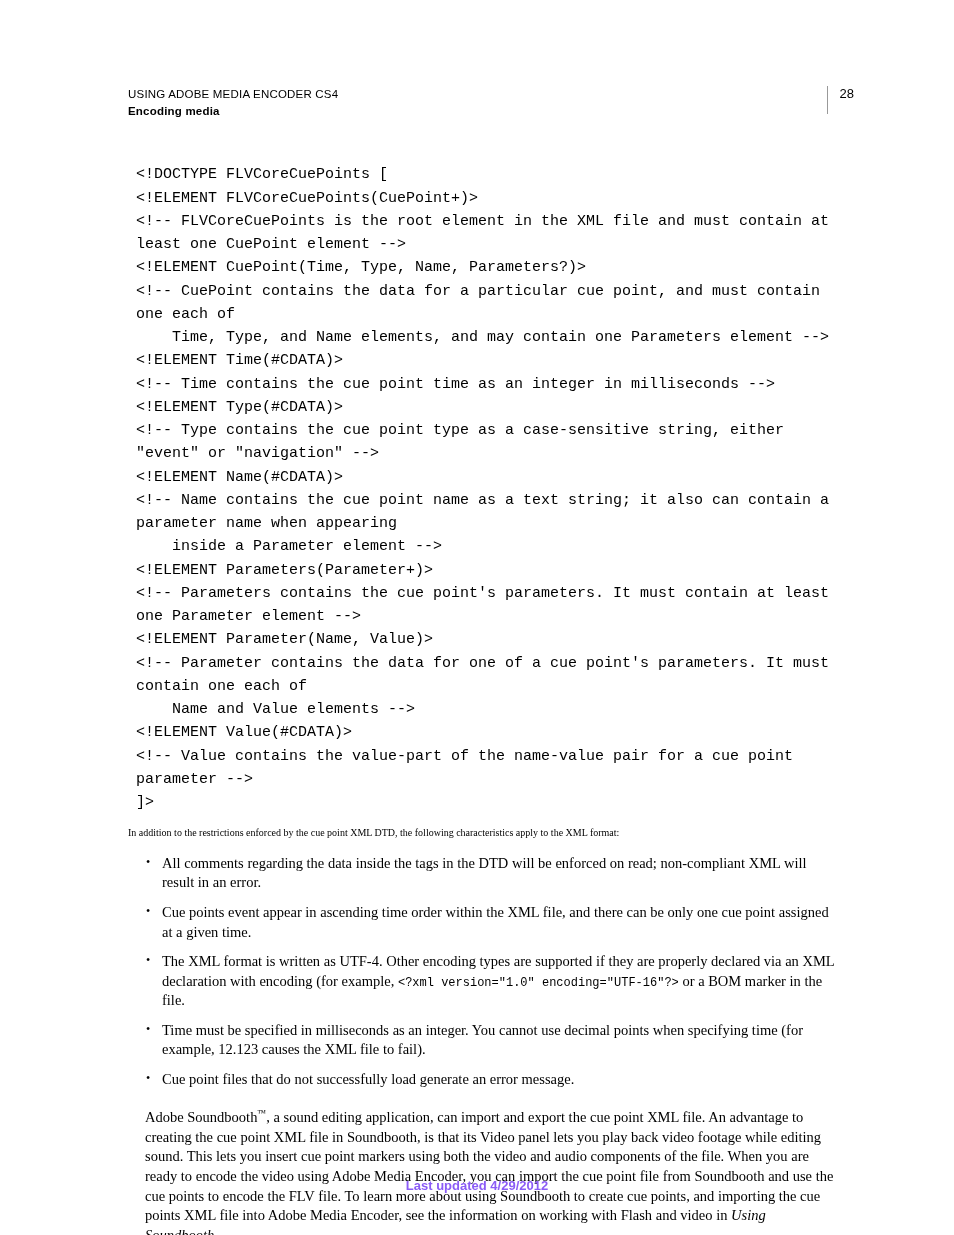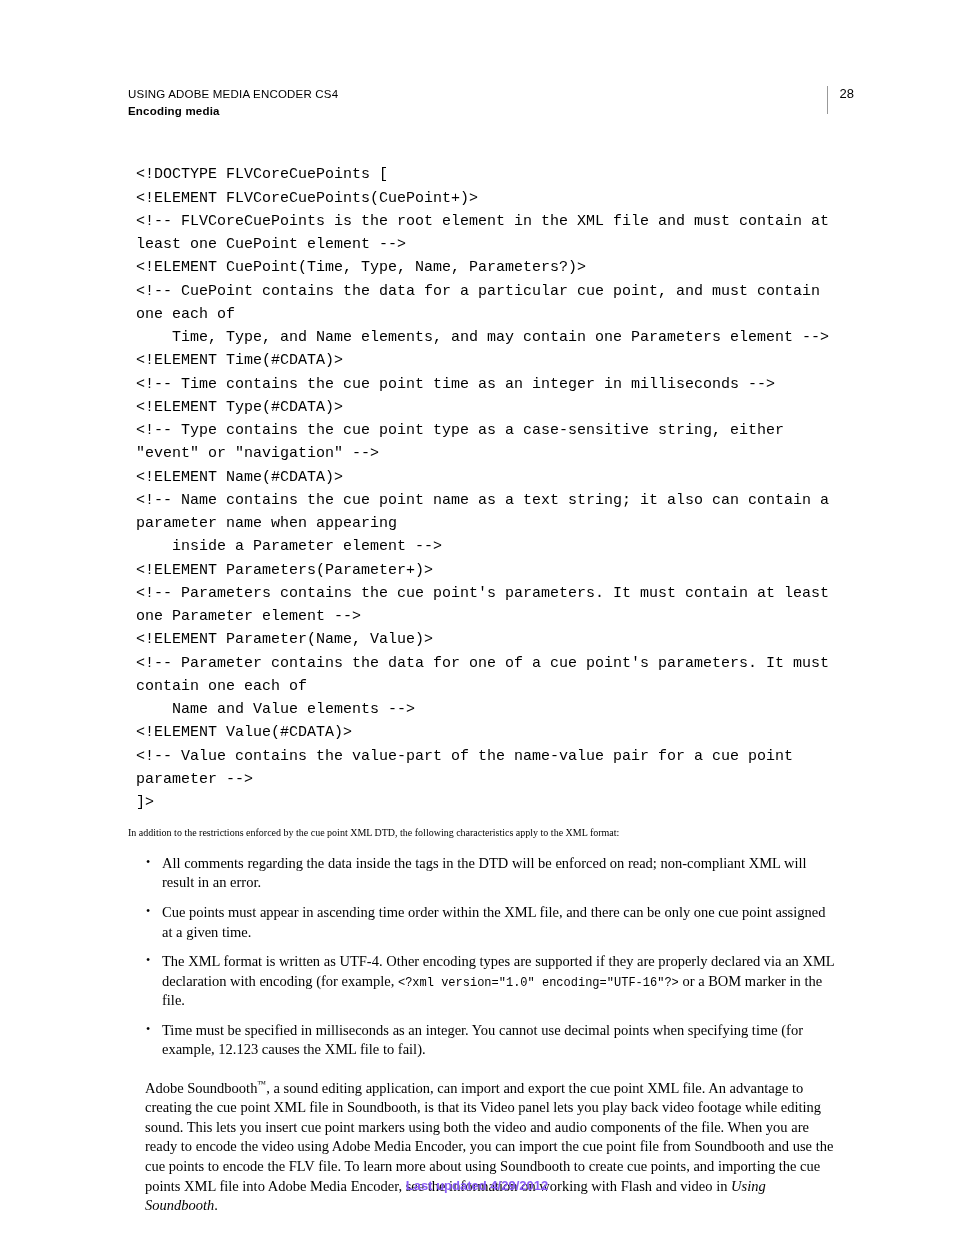--- a/index.html
+++ b/index.html
@@ -132,25 +132,26 @@
 &lt;!-- Parameter contains the data for one of a cue point's parameters. It must contain one each of
     Name and Value elements --&gt;
 &lt;!ELEMENT Value(#CDATA)&gt;
 &lt;!-- Value contains the value-part of the name-value pair for a cue point parameter --&gt;
 ]&gt;</pre>
 
   <p class="body">In addition to the restrictions enforced by the cue point XML DTD, the following characteristics apply to the XML format:</p>
 
   <ul class="bullets">
     <li>All comments regarding the data inside the tags in the DTD will be enforced on read; non-compliant XML will result in an error.</li>
-    <li>Cue points must appear in ascending time order within the XML file, and there can be only one cue point assigned at a given time.</li>
+    <li>Cue points event appear in ascending time order within the XML file, and there can be only one cue point assigned at a given time.</li>
     <li>
       <span>The XML format is written as UTF-4. Other encoding types are supported if they are properly declared via an XML declaration with encoding (for example, </span><code>&lt;?xml version="1.0" encoding="UTF-16"?&gt;</code><span> or a BOM marker in the file.</span>
     </li>
     <li>Time must be specified in milliseconds as an integer. You cannot use decimal points when specifying time (for example, 12.123 causes the XML file to fail).</li>
+    <li>Cue point files that do not successfully load generate an error message.</li>
   </ul>
 
   <p class="section-body">
     <span>Adobe Soundbooth</span><span class="tm">™</span><span>, a sound editing application, can import and export the cue point XML file. An advantage to creating the cue point XML file in Soundbooth, is that its Video panel lets you play back video footage while editing sound. This lets you insert cue point markers using both the video and audio components of the file. When you are ready to encode the video using Adobe Media Encoder, you can import the cue point file from Soundbooth and use the cue points to encode the FLV file. To learn more about using Soundbooth to create cue points, and importing the cue points XML file into Adobe Media Encoder, see the information on working with Flash and video in </span><span class="italic">Using Soundbooth</span><span>.</span>
   </p>
 
   <div class="footer">Last updated 4/29/2012</div>
 
 </div>
 

